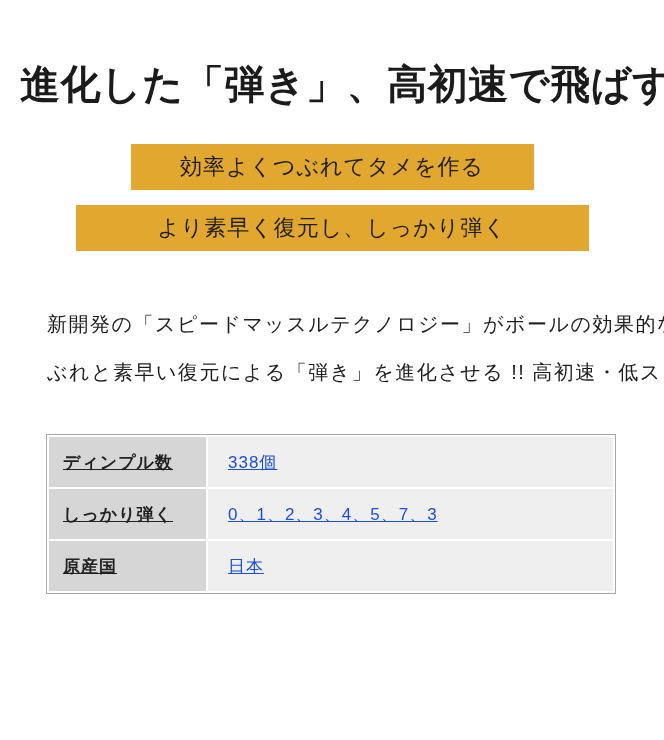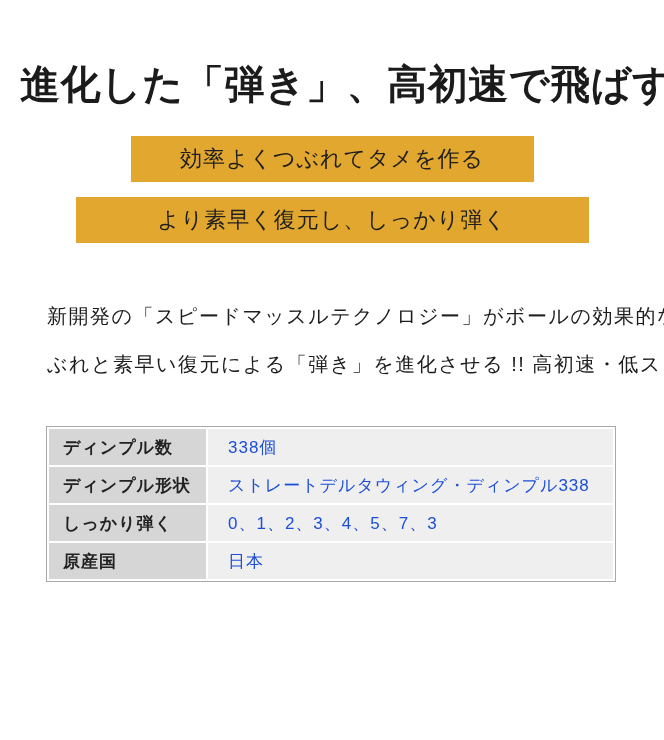--- a/index.html
+++ b/index.html
@@ -27,21 +27,21 @@
     margin: 60px 20px 0;
     text-align: center;
     font-size: 40px;
     line-height: 1.2;
     font-weight: 700;
     letter-spacing: 0.5px;
     color: #1b1b1b;
     white-space: nowrap;
   }
   .banners {
-    margin-top: 28px;
+    margin-top: 36px;
     display: flex;
     flex-direction: column;
     align-items: center;
     gap: 15px;
   }
   .banner {
     height: 46px;
     background: var(--accent-gold);
     display: flex;
     align-items: center;
@@ -66,25 +66,26 @@
     margin: 38px 0 0 46px;
     width: 570px;
     border-collapse: separate;
     border-spacing: 2px;
     border: 1px solid var(--table-border);
     background: #ffffff;
     table-layout: fixed;
   }
   .spec-table th,
   .spec-table td {
-    height: 36px;
+    height: 50px;
     vertical-align: middle;
     font-size: 17px;
     letter-spacing: 1px;
     white-space: nowrap;
+    text-decoration: underline;
   }
   .spec-table th {
     width: 157px;
     background: var(--table-label-bg);
     text-align: left;
     font-weight: 700;
     padding-left: 14px;
     color: #222222;
   }
   .spec-table td {
@@ -115,24 +116,20 @@
     <div class="description-line">ぶれと素早い復元による「弾き」を進化させる !! 高初速・低スピン</div>
   </div>
 
   <table class="spec-table">
     <tbody>
       <tr>
         <th>ディンプル数</th>
         <td>338個</td>
       </tr>
       <tr>
-        <th>ディンプル形状</th>
-        <td>ストレートデルタウィング・ディンプル338</td>
-      </tr>
-      <tr>
         <th>しっかり弾く</th>
         <td>0、1、2、3、4、5、7、3</td>
       </tr>
       <tr>
         <th>原産国</th>
         <td>日本</td>
       </tr>
     </tbody>
   </table>
 

